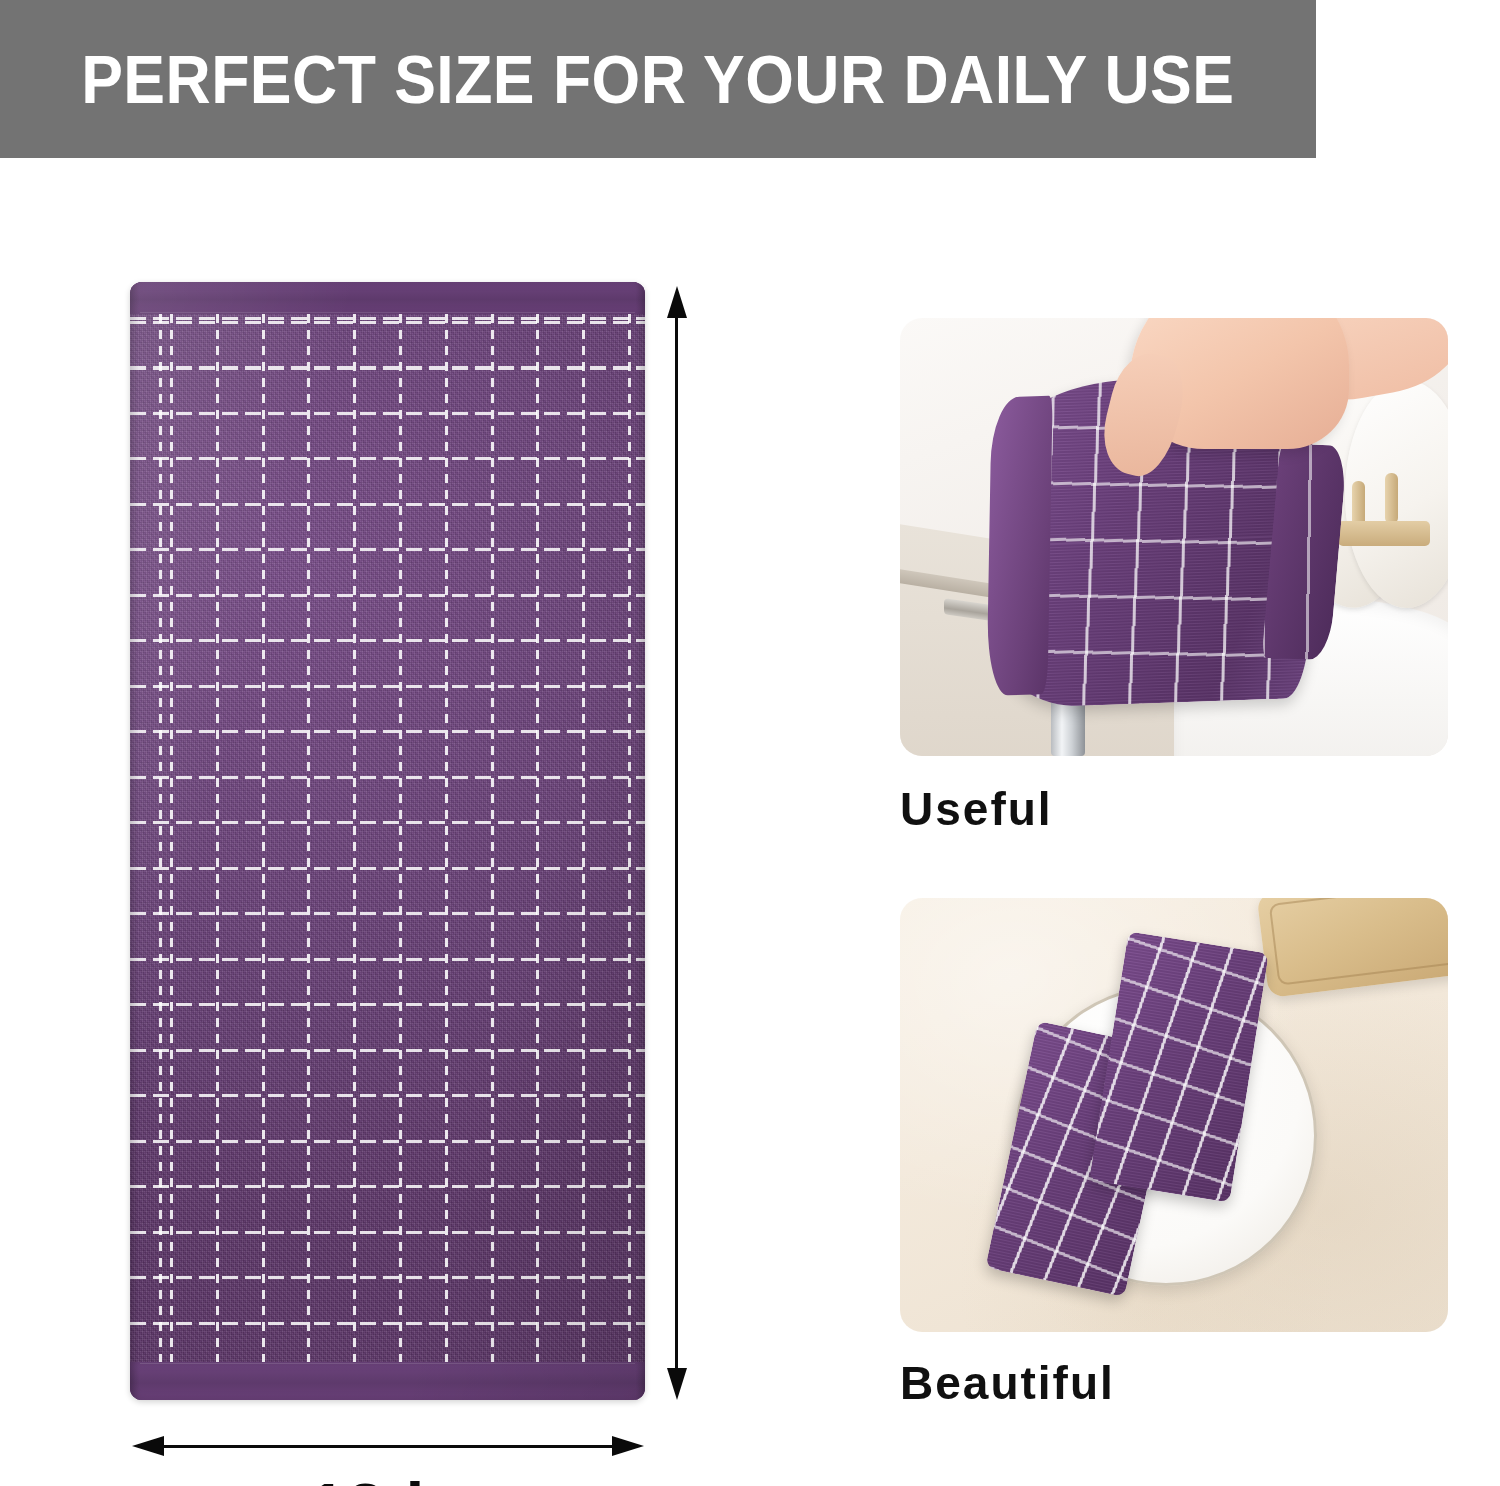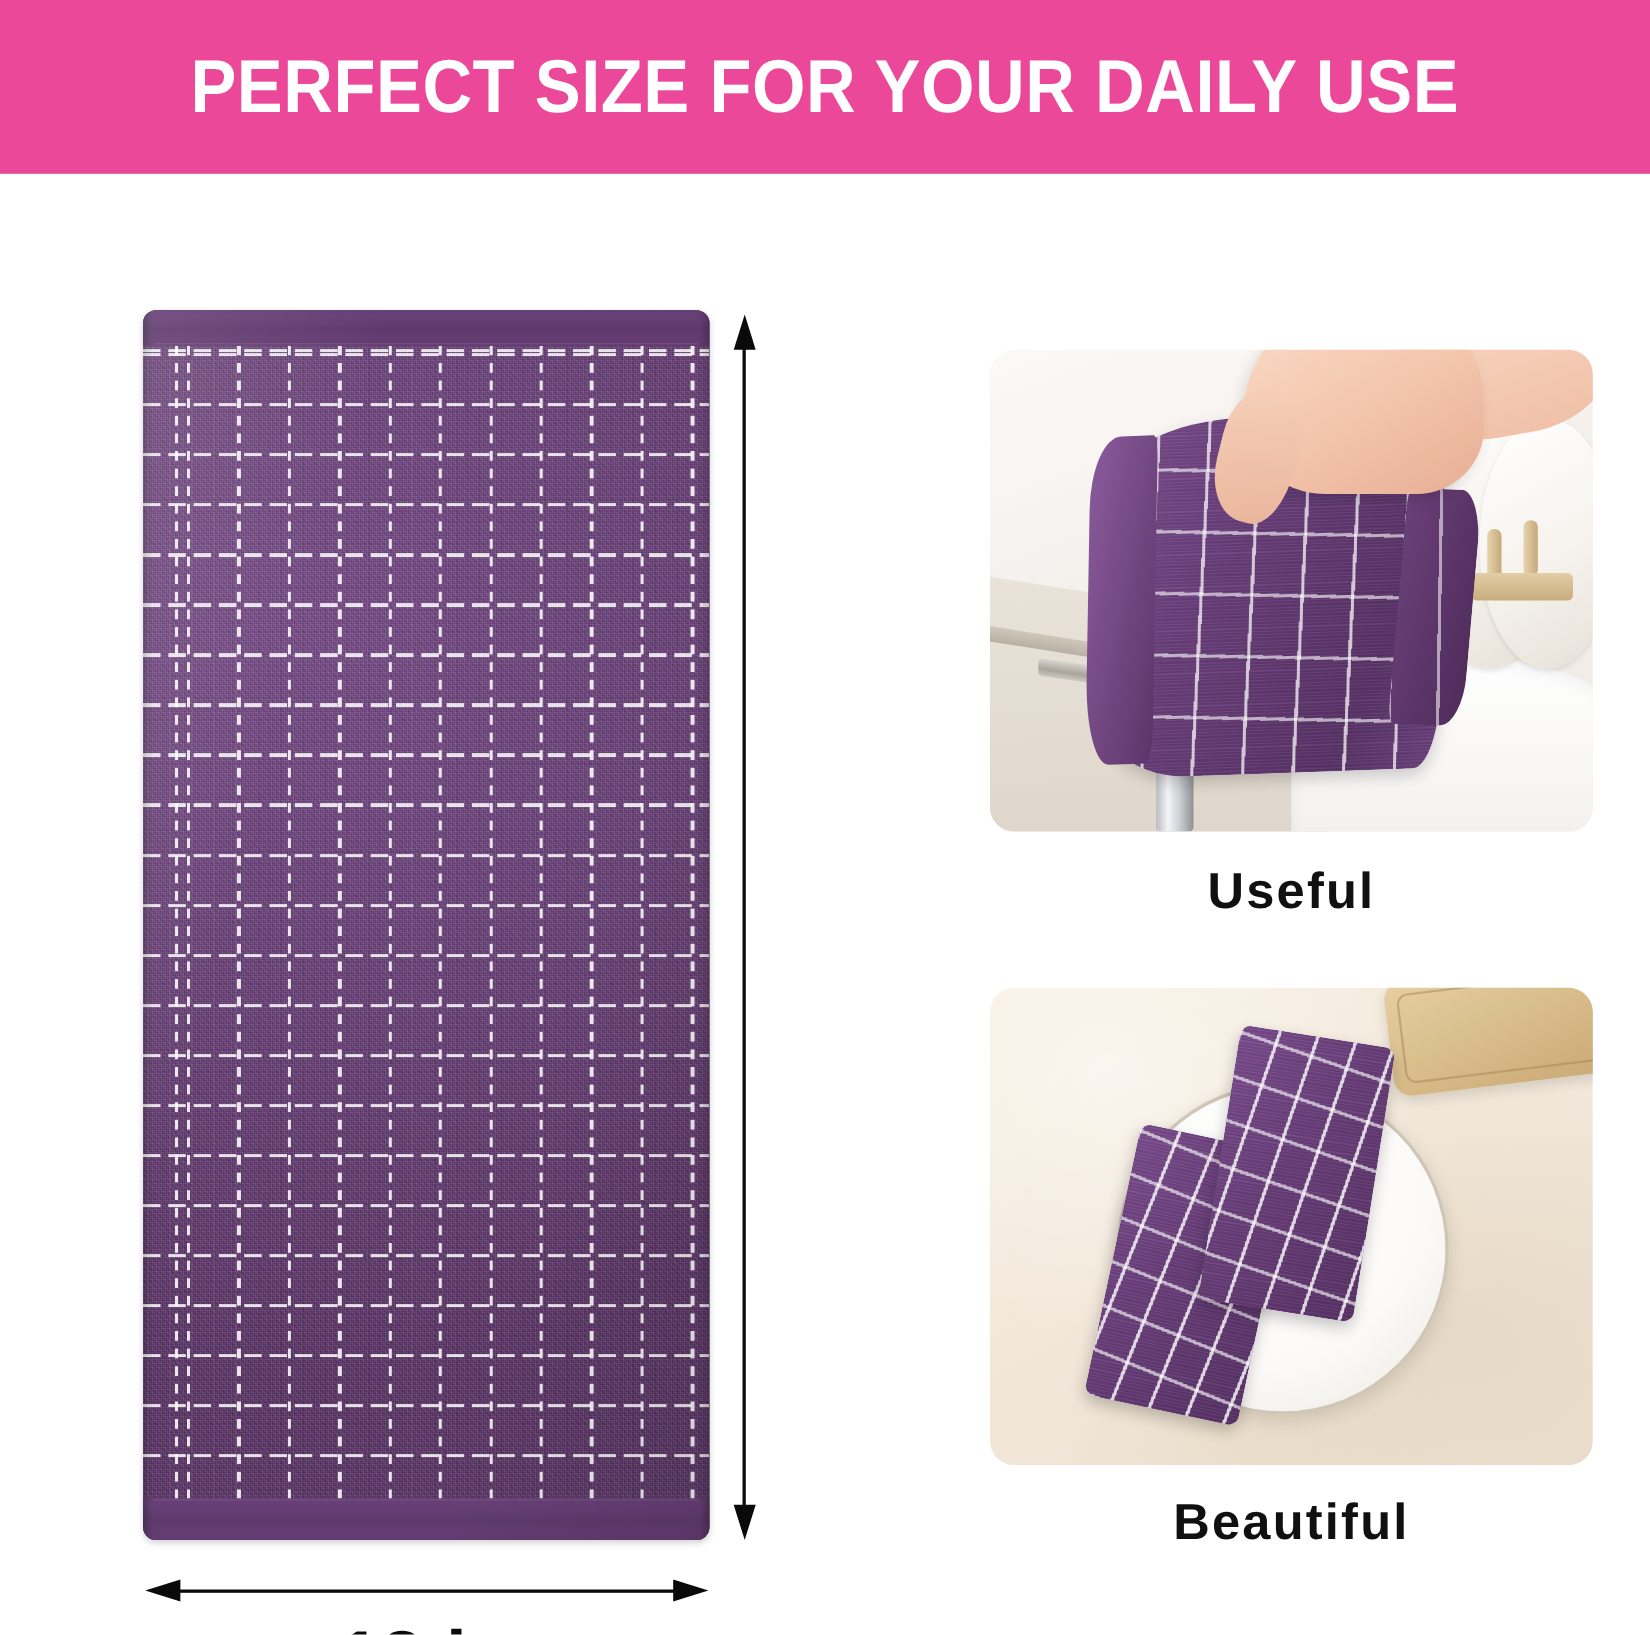--- a/index.html
+++ b/index.html
@@ -12,23 +12,23 @@
     height: 1486px;
     position: relative;
     overflow: hidden;
     font-family: "Liberation Sans", sans-serif;
   }
 
   
   .banner {
     position: absolute;
     left: 0; top: 0;
-    width: 1500px;
+    width: 1316px;
     height: 158px;
-    background: #ec4899;
+    background: #737373;
     display: flex;
     align-items: center;
     justify-content: center;
   }
   .banner-title {
     color: #ffffff;
     font-family: "Liberation Sans Narrow", "Liberation Sans", sans-serif;
     font-weight: bold;
     font-size: 68px;
     letter-spacing: 0.5px;
@@ -214,21 +214,21 @@
     border-radius: 22px;
     overflow: hidden;
   }
   .card.top    { left: 900px; top: 318px;  width: 548px; height: 438px; }
   .card.bottom { left: 900px; top: 898px;  width: 548px; height: 434px; }
 
   .caption {
     position: absolute;
     width: 548px;
     left: 900px;
-    text-align: center;
+    text-align: left;
     font-size: 46px;
     font-weight: bold;
     color: #101010;
     letter-spacing: 2px;
   }
   .caption.useful    { top: 782px; }
   .caption.beautiful { top: 1356px; }
 
   
   .scene1 { position: absolute; inset: 0; background: linear-gradient(160deg,#fbf9f7 0%, #f3efeb 45%, #efe9e3 100%); }

